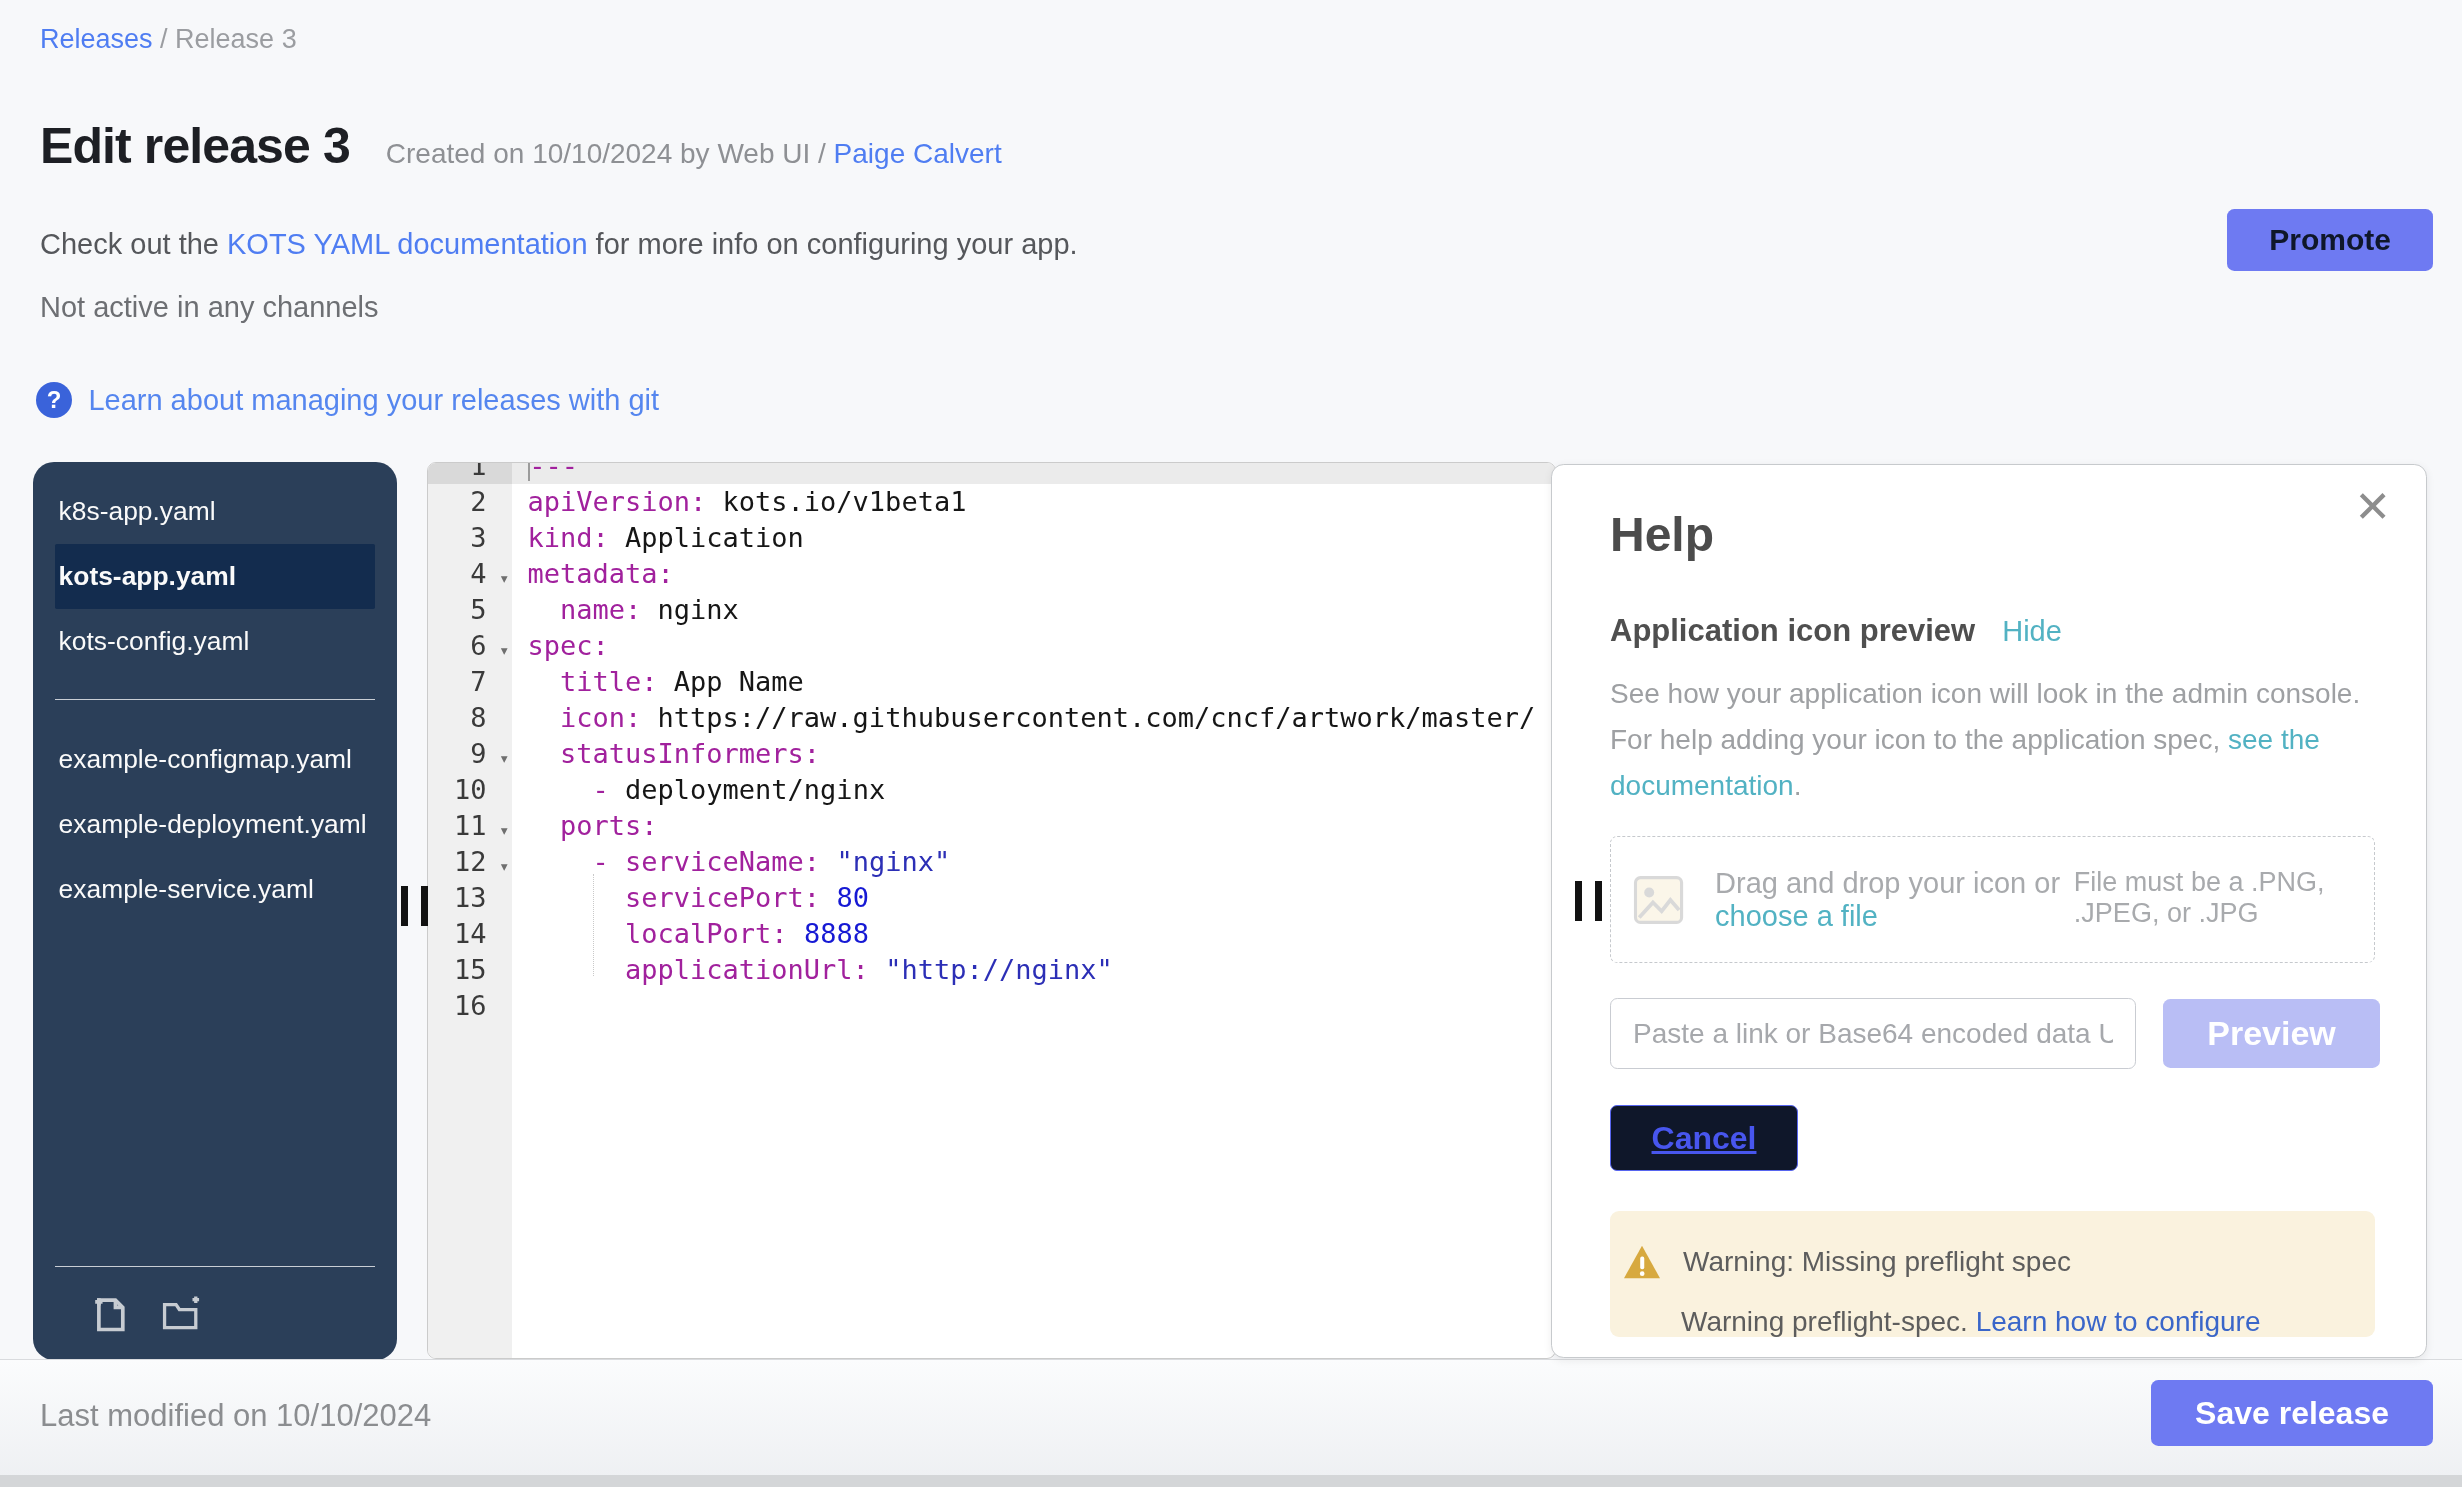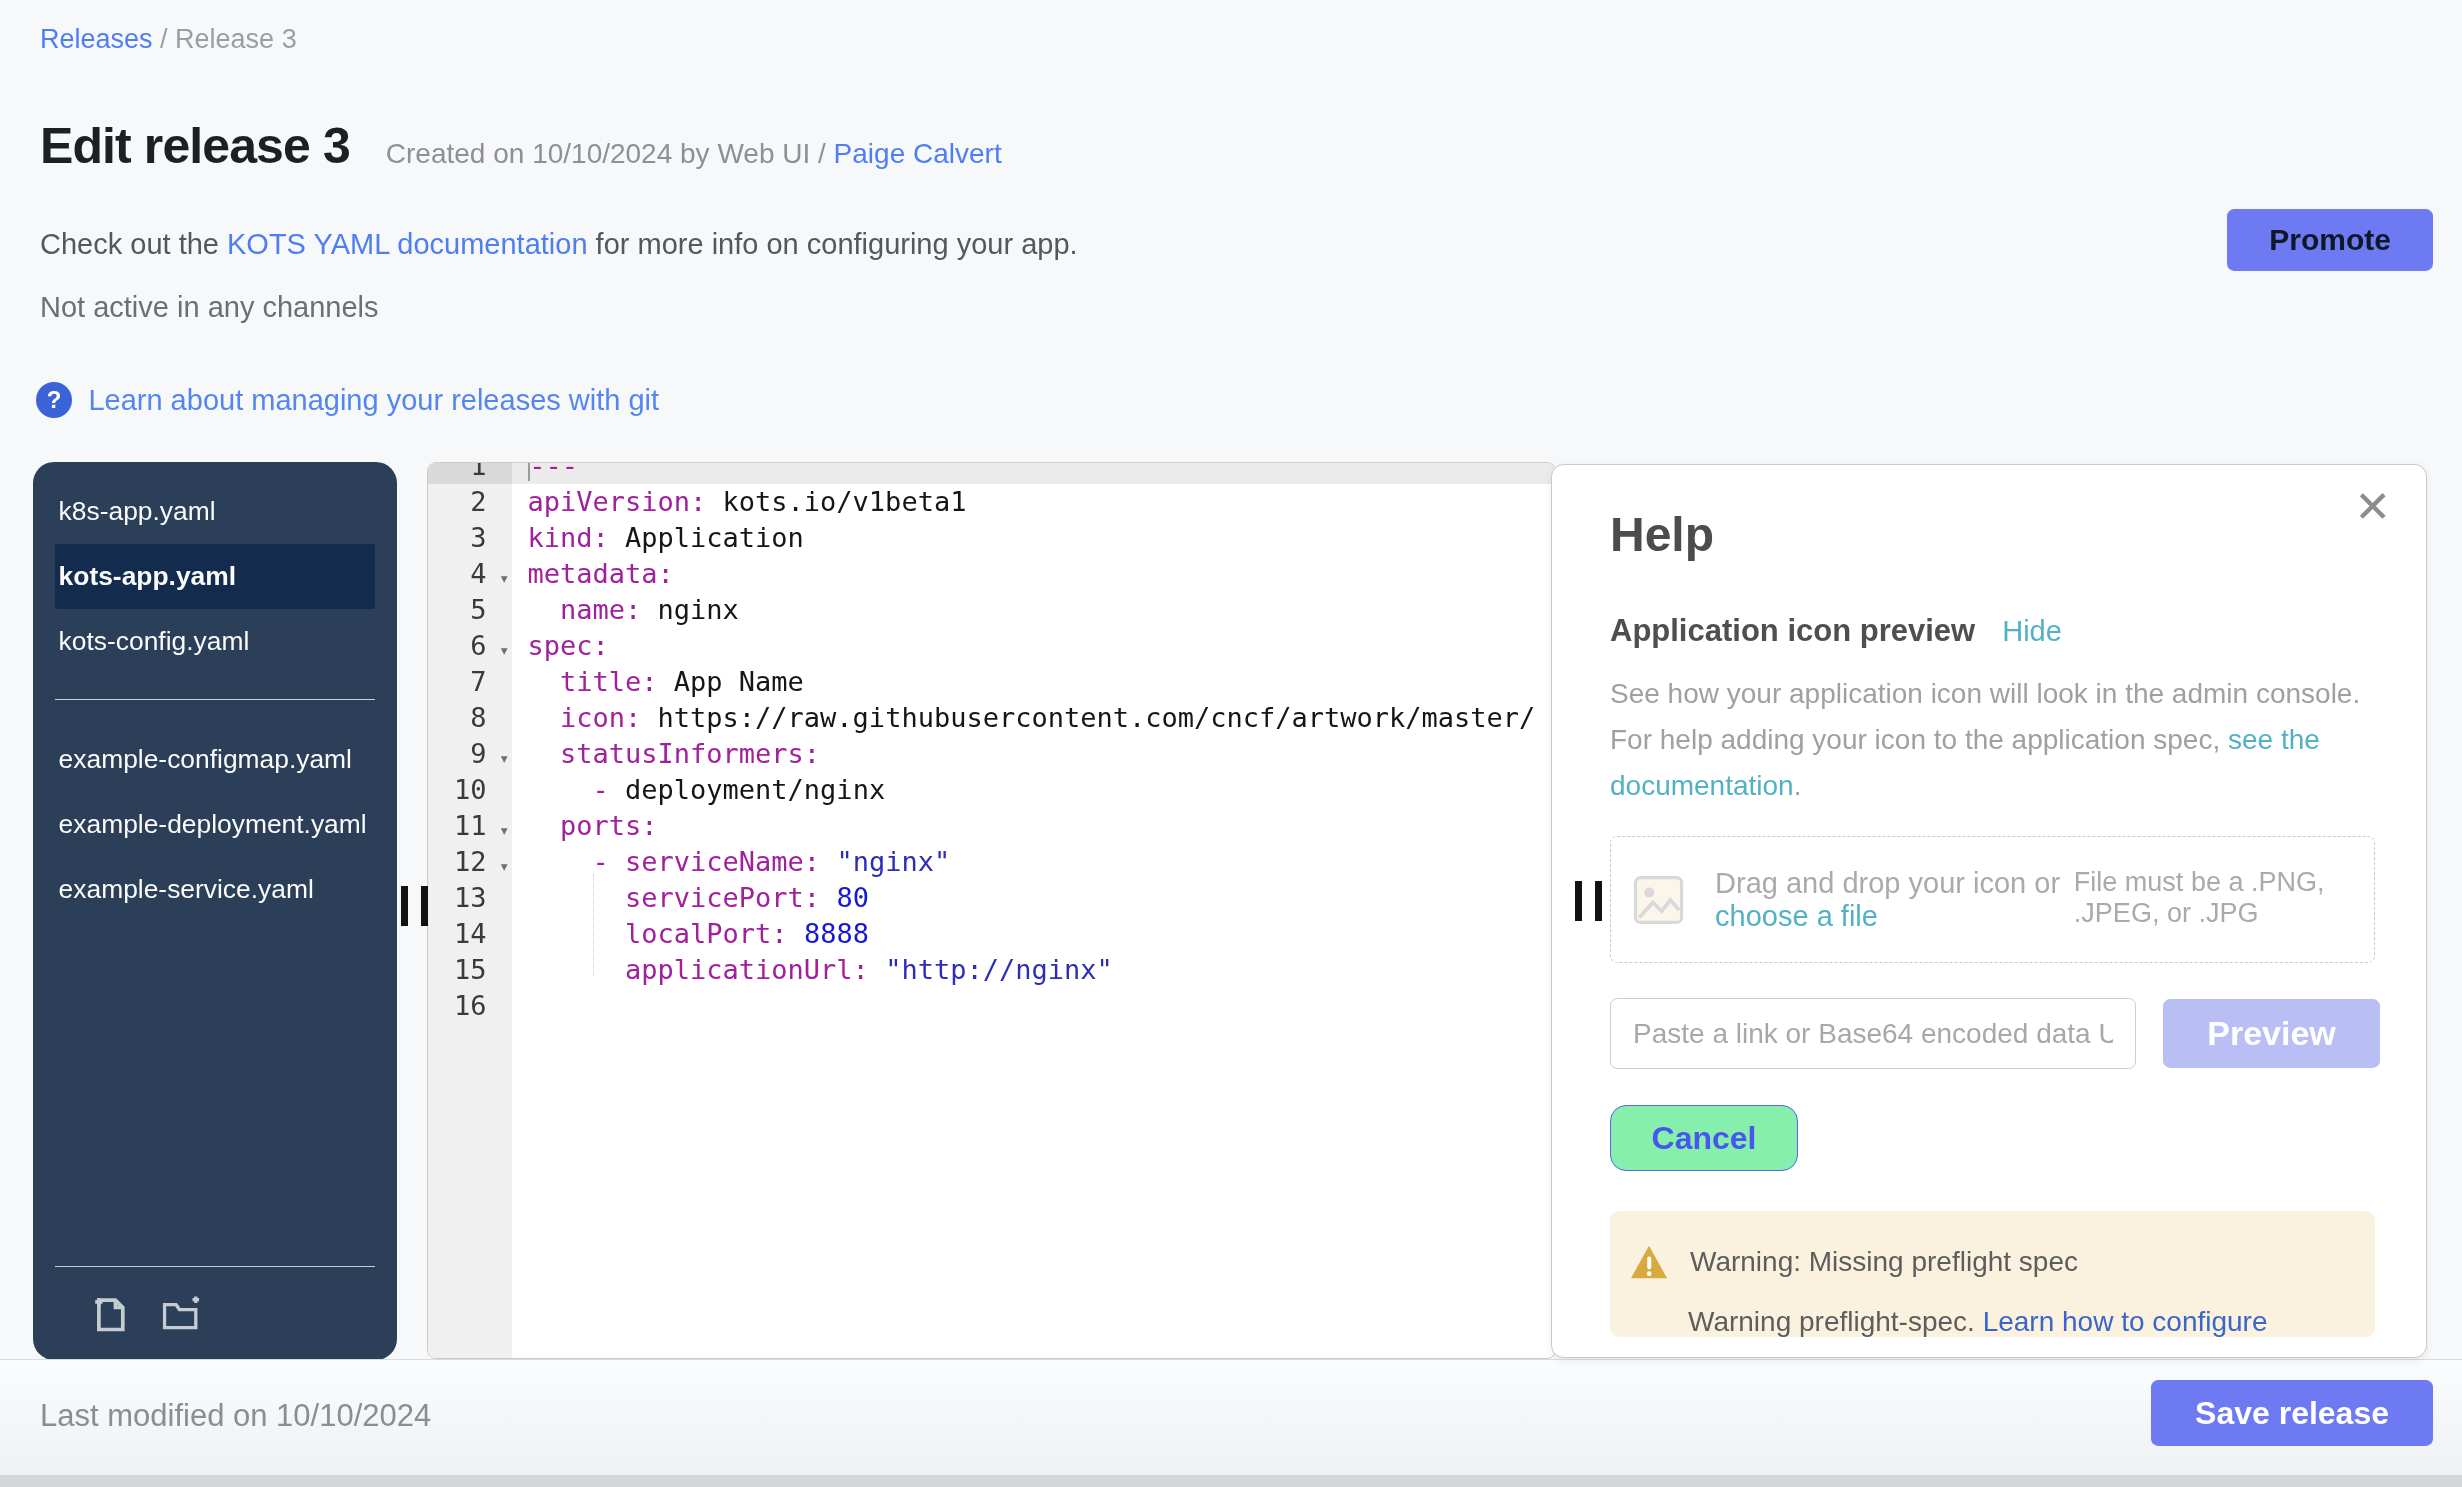--- a/index.html
+++ b/index.html
@@ -76,24 +76,24 @@
     display:flex; align-items:center; padding-left:22px; gap:31px; }
   .dz-texts { display:flex; flex-direction:row; gap:9px; }
   .dz-main { font-size:29px; color:#a8aaad; }
   .dz-sub { font-size:27px; color:#a8aaad; }
   .input-row { margin-top:35px; display:flex; gap:27px; align-items:center; }
   .link-input { width:526px; height:71px; border:1.8px solid #c9ccd2; border-radius:7.3px; padding:0 22px;
     font-size:28px; color:#3c3c3c; font-family:"Liberation Sans",sans-serif; background:#fff; }
   .link-input::placeholder { color:#a6a8ac; }
   .preview-btn { width:217px; height:69px; background:#b9bef5; border:none; border-radius:7.3px;
     color:#fff; font-size:34px; font-weight:700; font-family:"Liberation Sans",sans-serif; cursor:default; }
-  .cancel-btn { margin-top:36px; width:188px; height:66px; background:#86efac; border:1.8px solid #5765ef;
-    border-radius:16px; color:#4856ee; font-size:32px; font-weight:700; font-family:"Liberation Sans",sans-serif; cursor:pointer; }
+  .cancel-btn { margin-top:36px; width:188px; height:66px; background:#0f172a; border:1.8px solid #5765ef;
+    border-radius:7px; color:#4856ee; font-size:32px; font-weight:700; font-family:"Liberation Sans",sans-serif; cursor:pointer;text-decoration:underline; }
   .warning-box { margin-top:40px; width:765px; height:126px; background:#faf2de; border-radius:9px;
-    padding:33px 0 0 20px; overflow:hidden; position:relative; }
+    padding:33px 0 0 13px; overflow:hidden; position:relative; }
   .warn-row1 { display:flex; align-items:center; gap:22px; }
   .warn-title { font-size:28px; color:#5d5d5d; }
   .warn-row2 { margin-top:25.5px; padding-left:58px; font-size:28px; color:#5d5d5d; }
   .warn-link { color:#3a66c9; cursor:pointer; }
 
   
   .footer { position:absolute; left:0; right:0; top:1359px; height:129px;
     border-top:1.8px solid #d9dbde; background:linear-gradient(#fbfcfd,#edeff2); }
   .last-modified { position:absolute; left:40px; top:38px; font-size:31px; color:#8b8d90; }
   .save-btn { position:absolute; right:29px; top:20px; height:66px; padding:0 44px;

